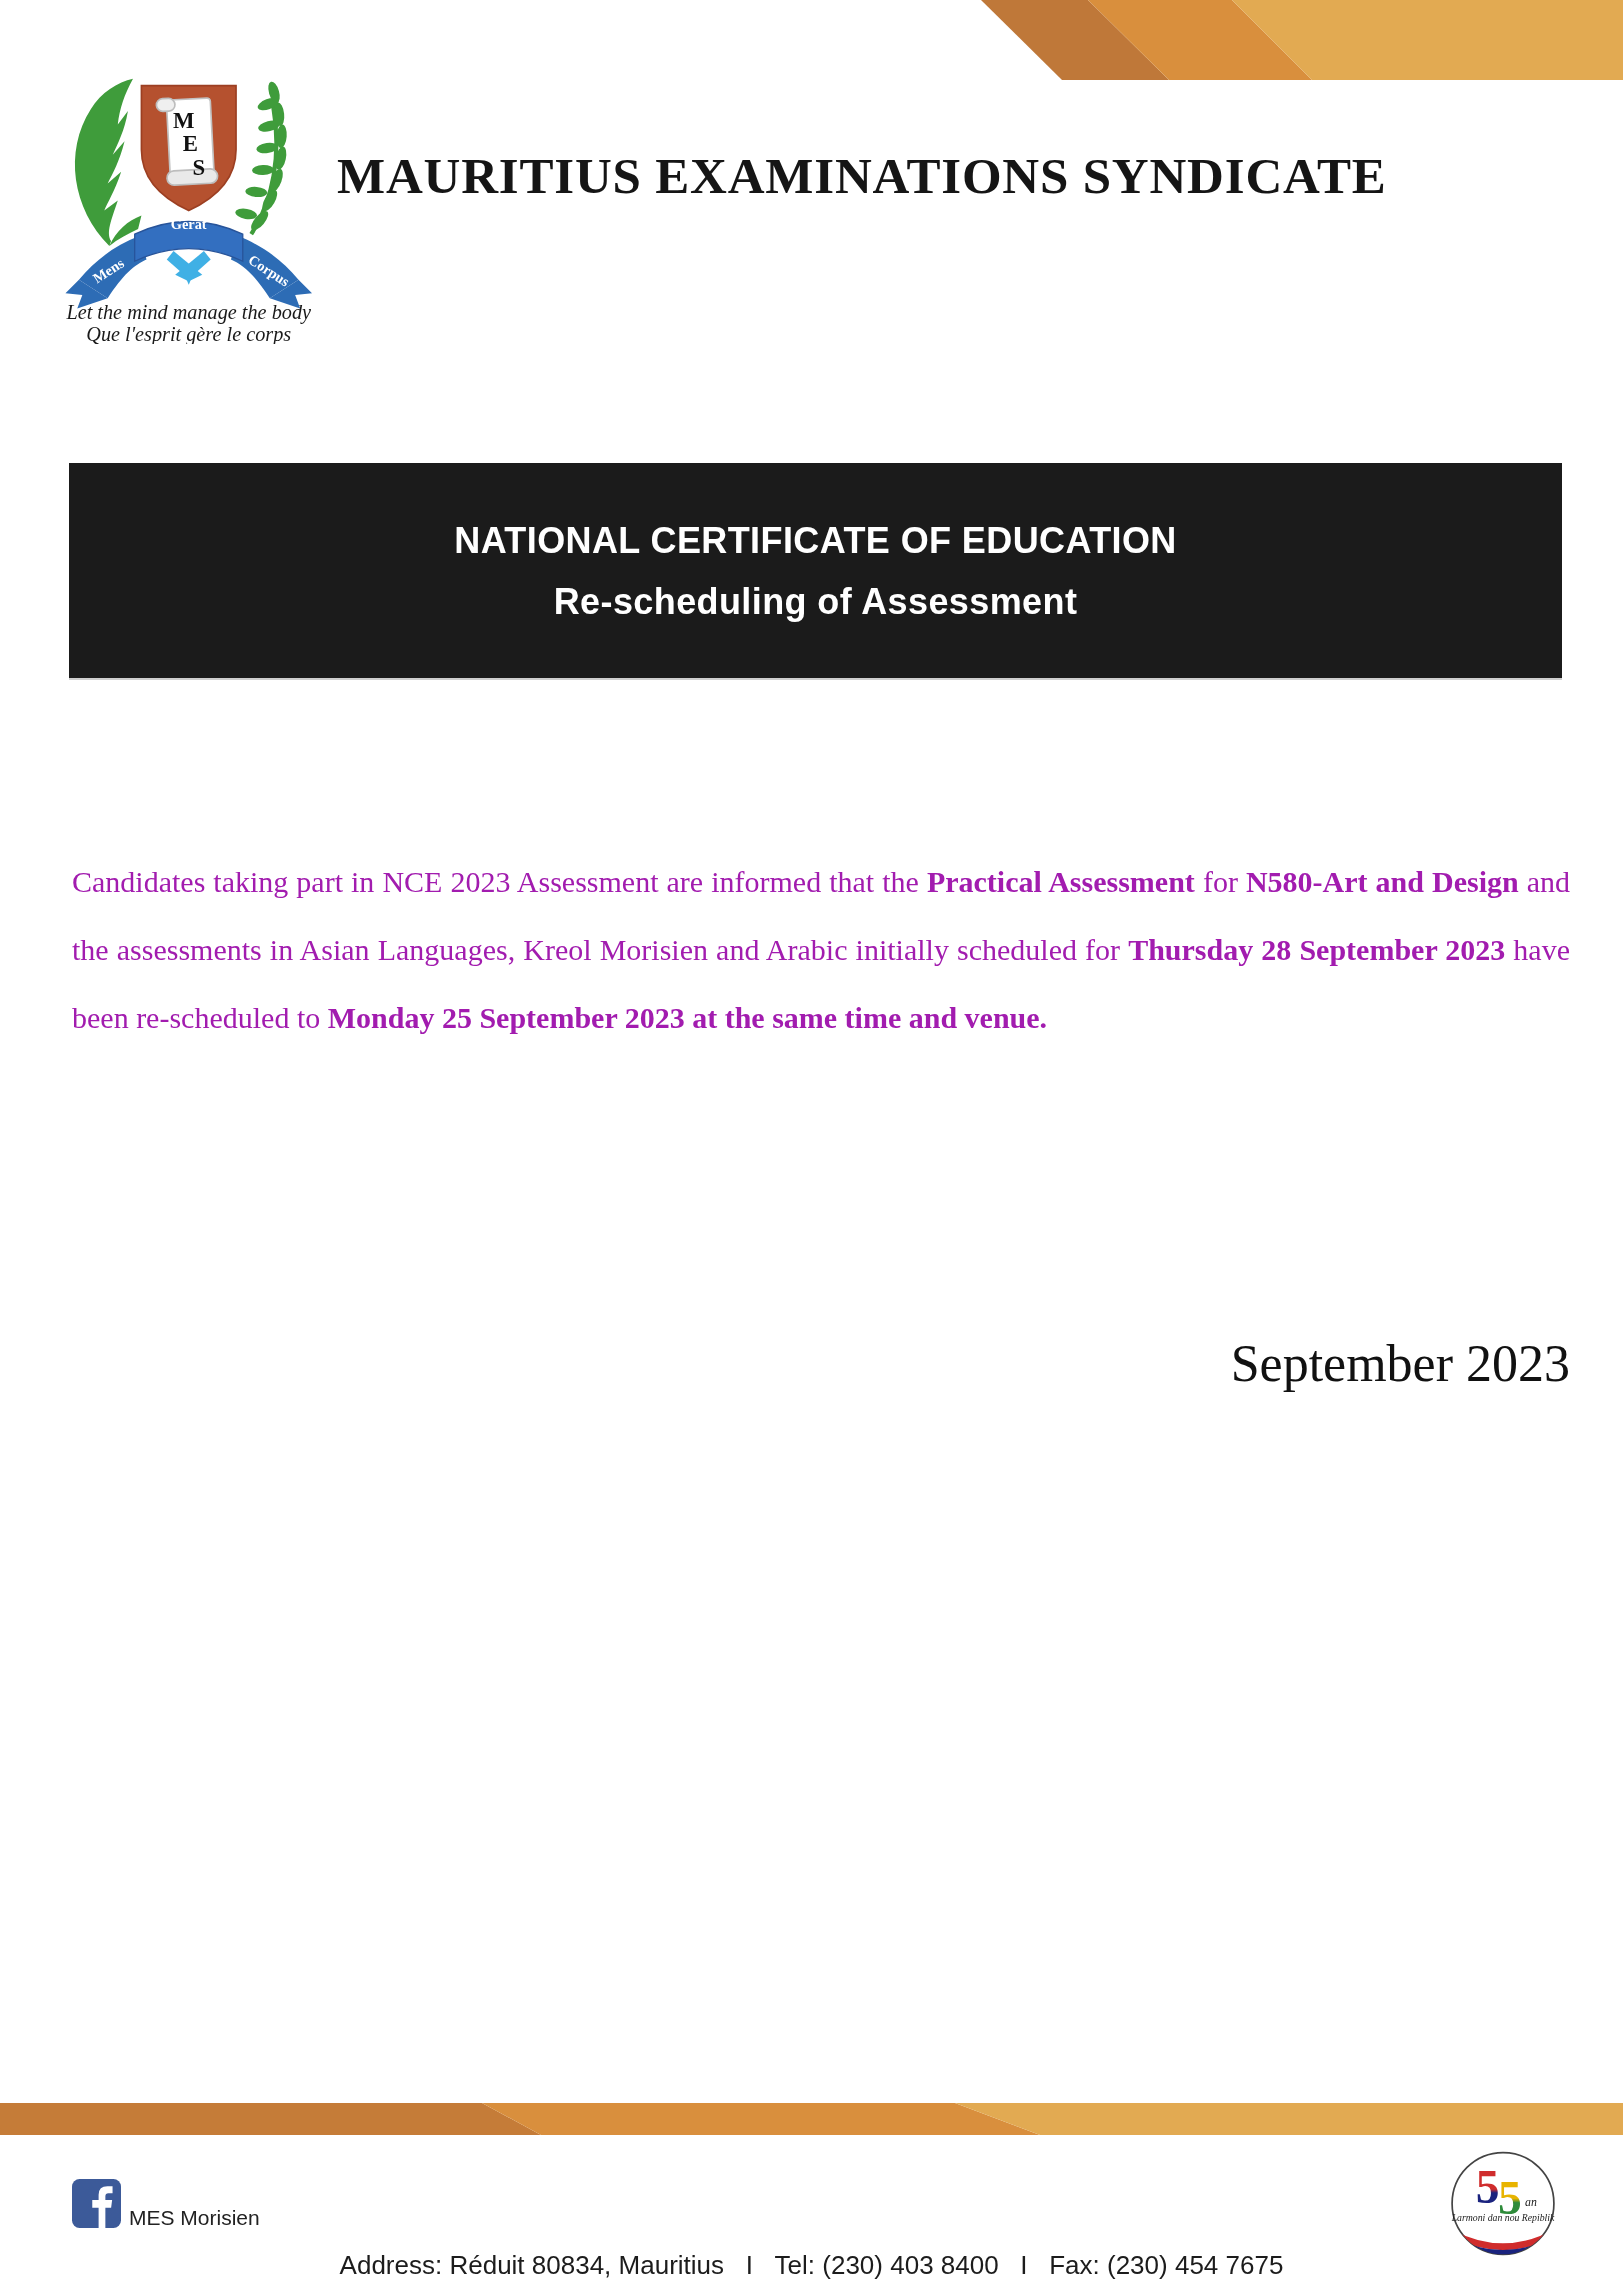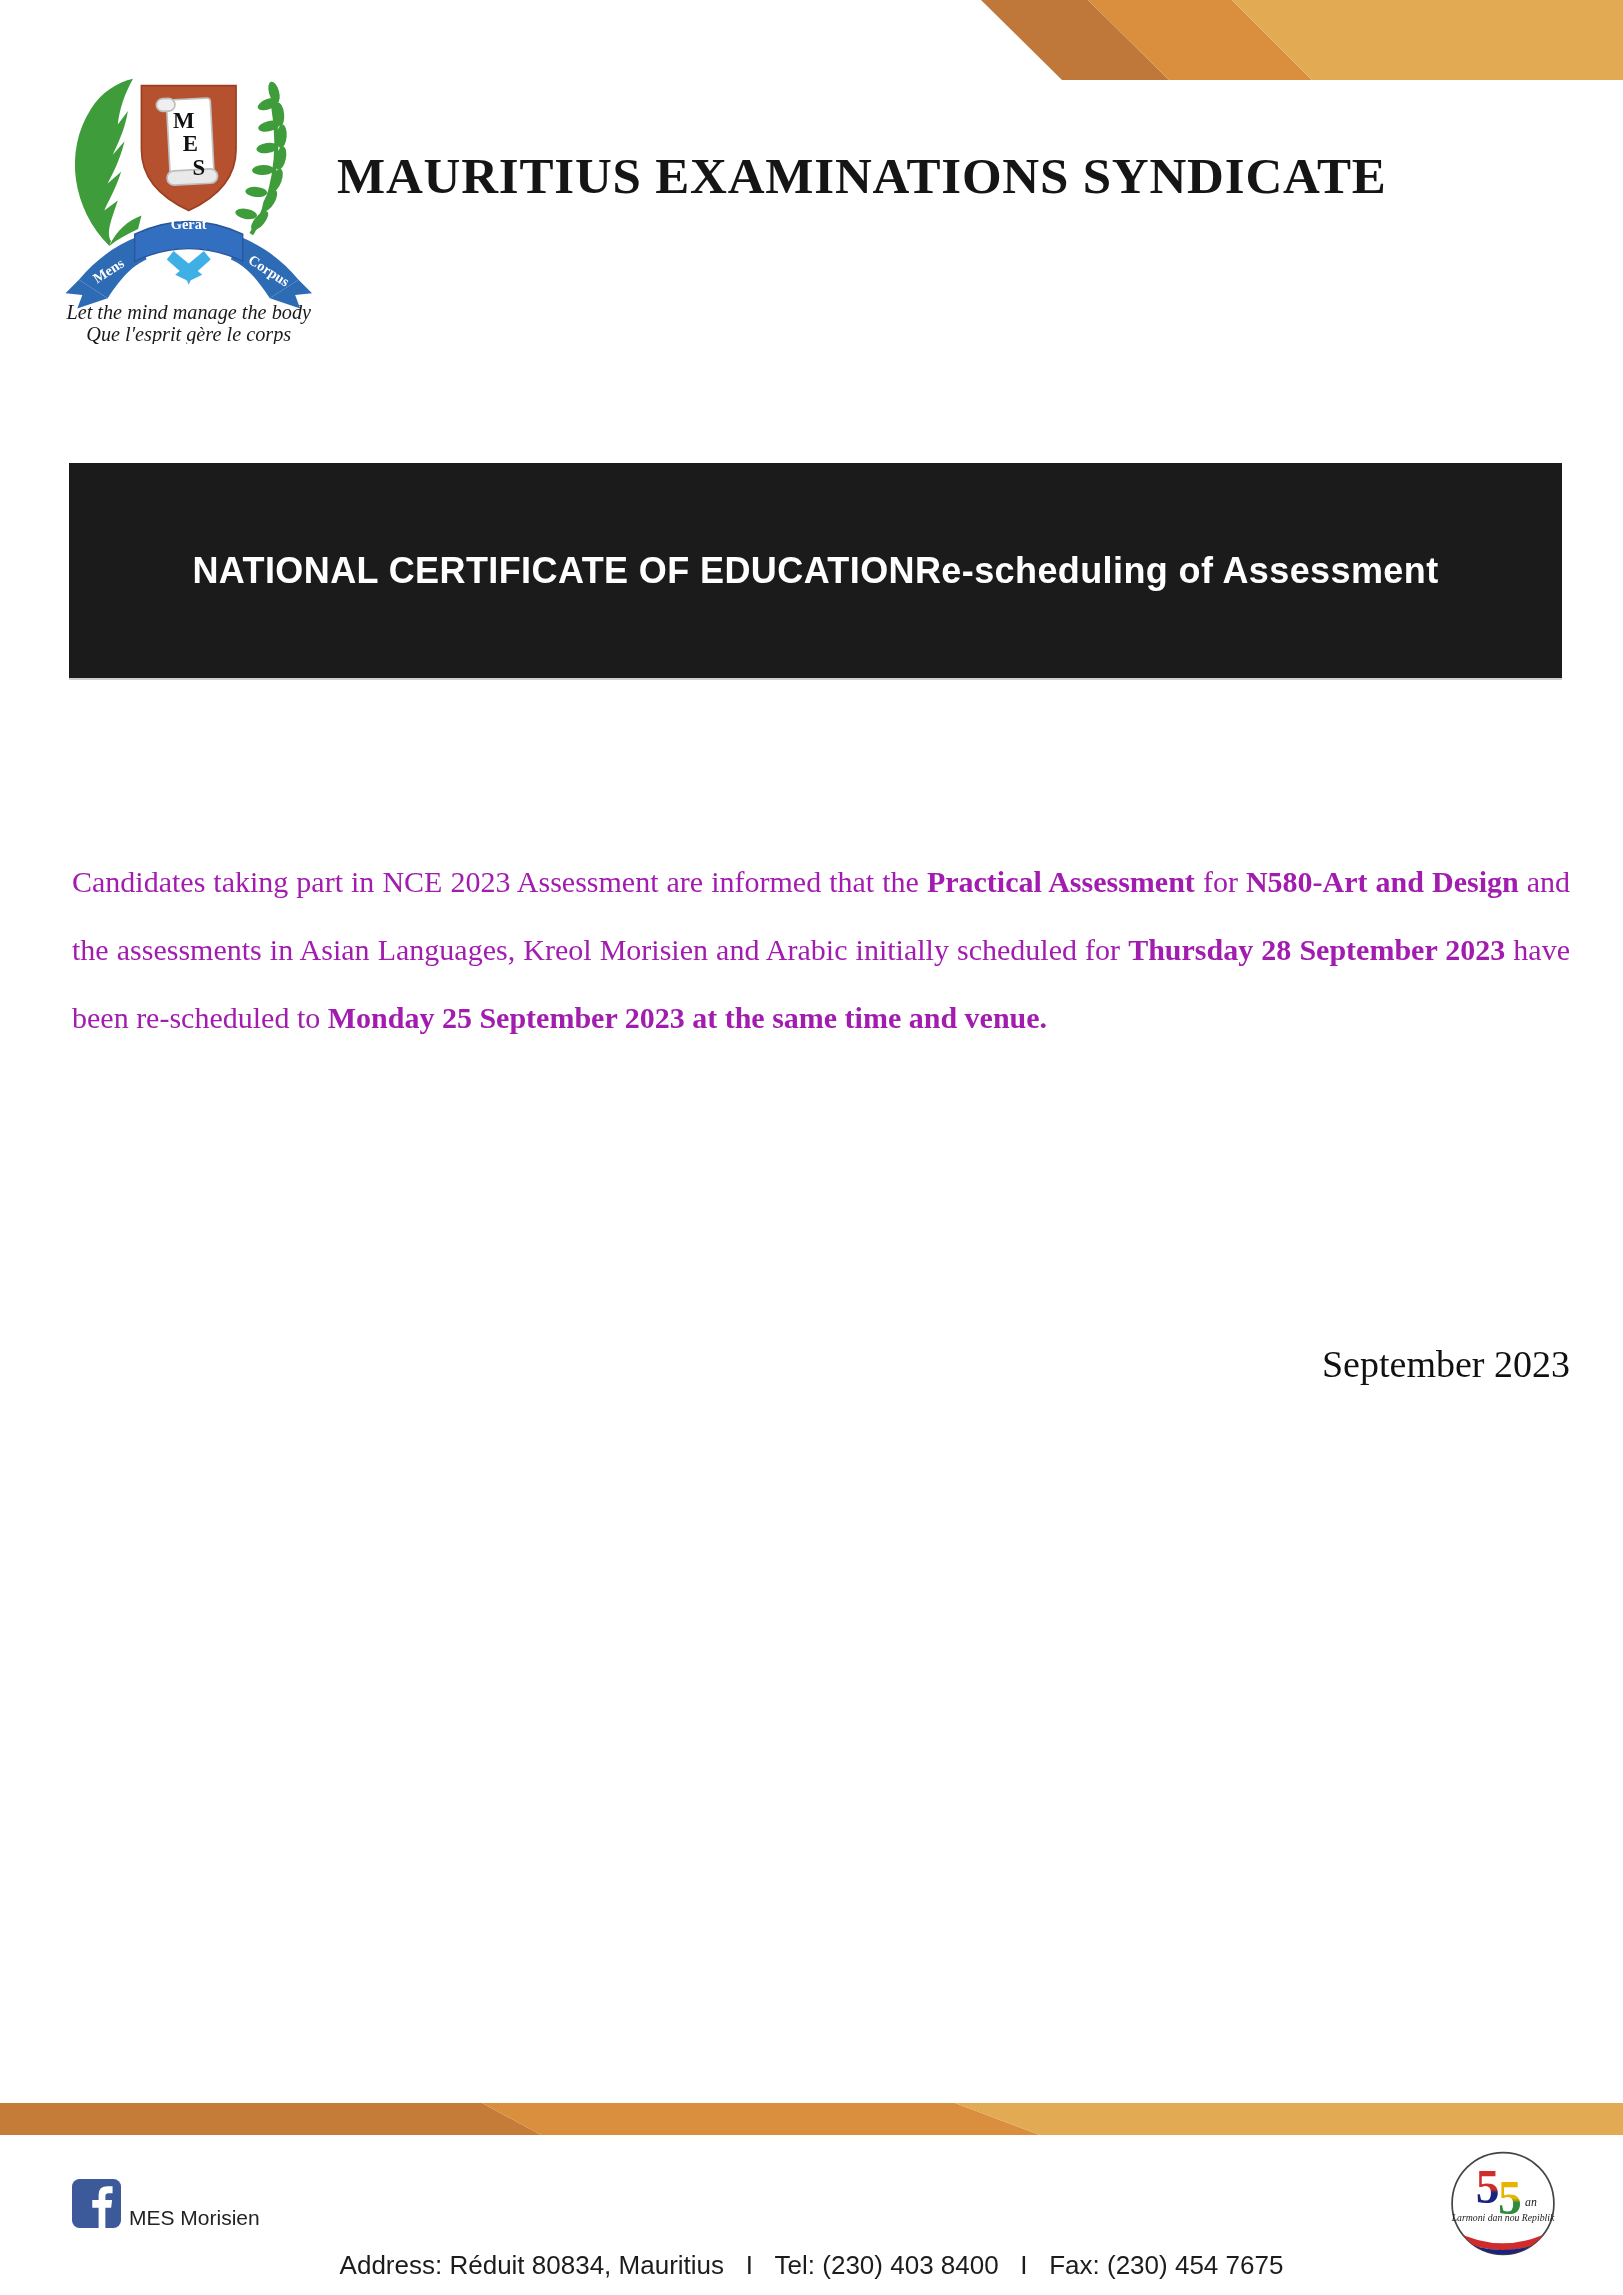--- a/index.html
+++ b/index.html
@@ -24,32 +24,32 @@
     line-height:54px;letter-spacing:0.8px;color:#151515;margin:0;white-space:nowrap;
   }
   .web-notice{
     font-family:"Liberation Serif",serif;font-weight:normal;font-size:47px;
     line-height:51px;color:#1b1b1b;margin:20px 0 0 1.7px;
   }
   
   .banner{
     position:absolute;left:69px;top:463px;width:1493px;height:215px;
     background:#1b1b1b;border-bottom:2.5px solid #cfcfcf;
-    display:flex;flex-direction:row;justify-content:center;align-items:center;
+    display:flex;flex-direction:column;justify-content:center;align-items:center;
     font-family:"Liberation Sans",sans-serif;font-weight:bold;color:#ffffff;
     font-size:36px;line-height:61px;letter-spacing:0.4px;text-align:center;
   }
   
   .notice-body{
     position:absolute;left:72px;top:818px;width:1498px;
     font-size:30px;line-height:68px;text-align:justify;color:#a21caf;
   }
   .notice-body .b{font-weight:bold;}
   .date-line{
-    position:absolute;right:53px;top:1334px;font-size:38px;color:#111;margin-top:8px;
+    position:absolute;right:53px;top:1334px;font-size:52px;color:#111;
   }
   
   .decor-bottom{position:absolute;left:0;top:2103px;width:1623px;height:32px;}
   .decor-bottom .s1{position:absolute;inset:0;background:#c57c38;
     clip-path:polygon(0 0,482px 0,541px 100%,0 100%);}
   .decor-bottom .s2{position:absolute;inset:0;background:#d98f3d;
     clip-path:polygon(482px 0,955px 0,1040px 100%,541px 100%);}
   .decor-bottom .s3{position:absolute;inset:0;background:#e2aa52;
     clip-path:polygon(955px 0,1623px 0,1623px 100%,1040px 100%);}
   

